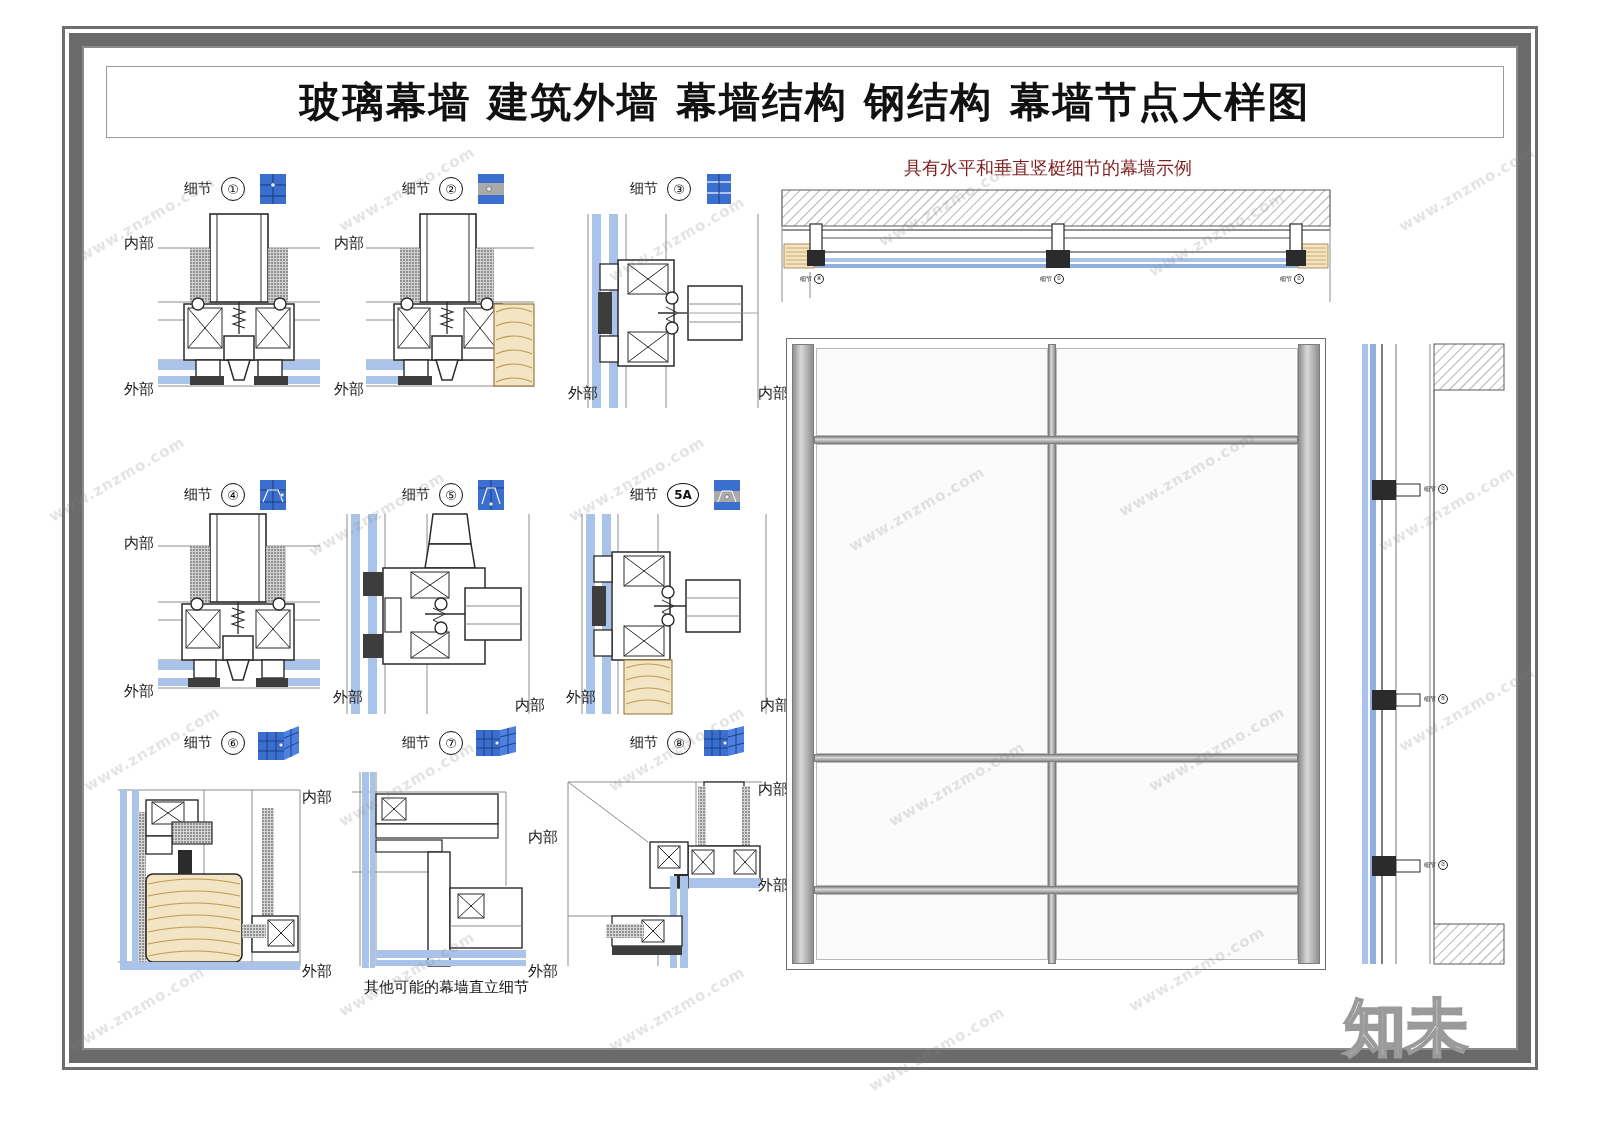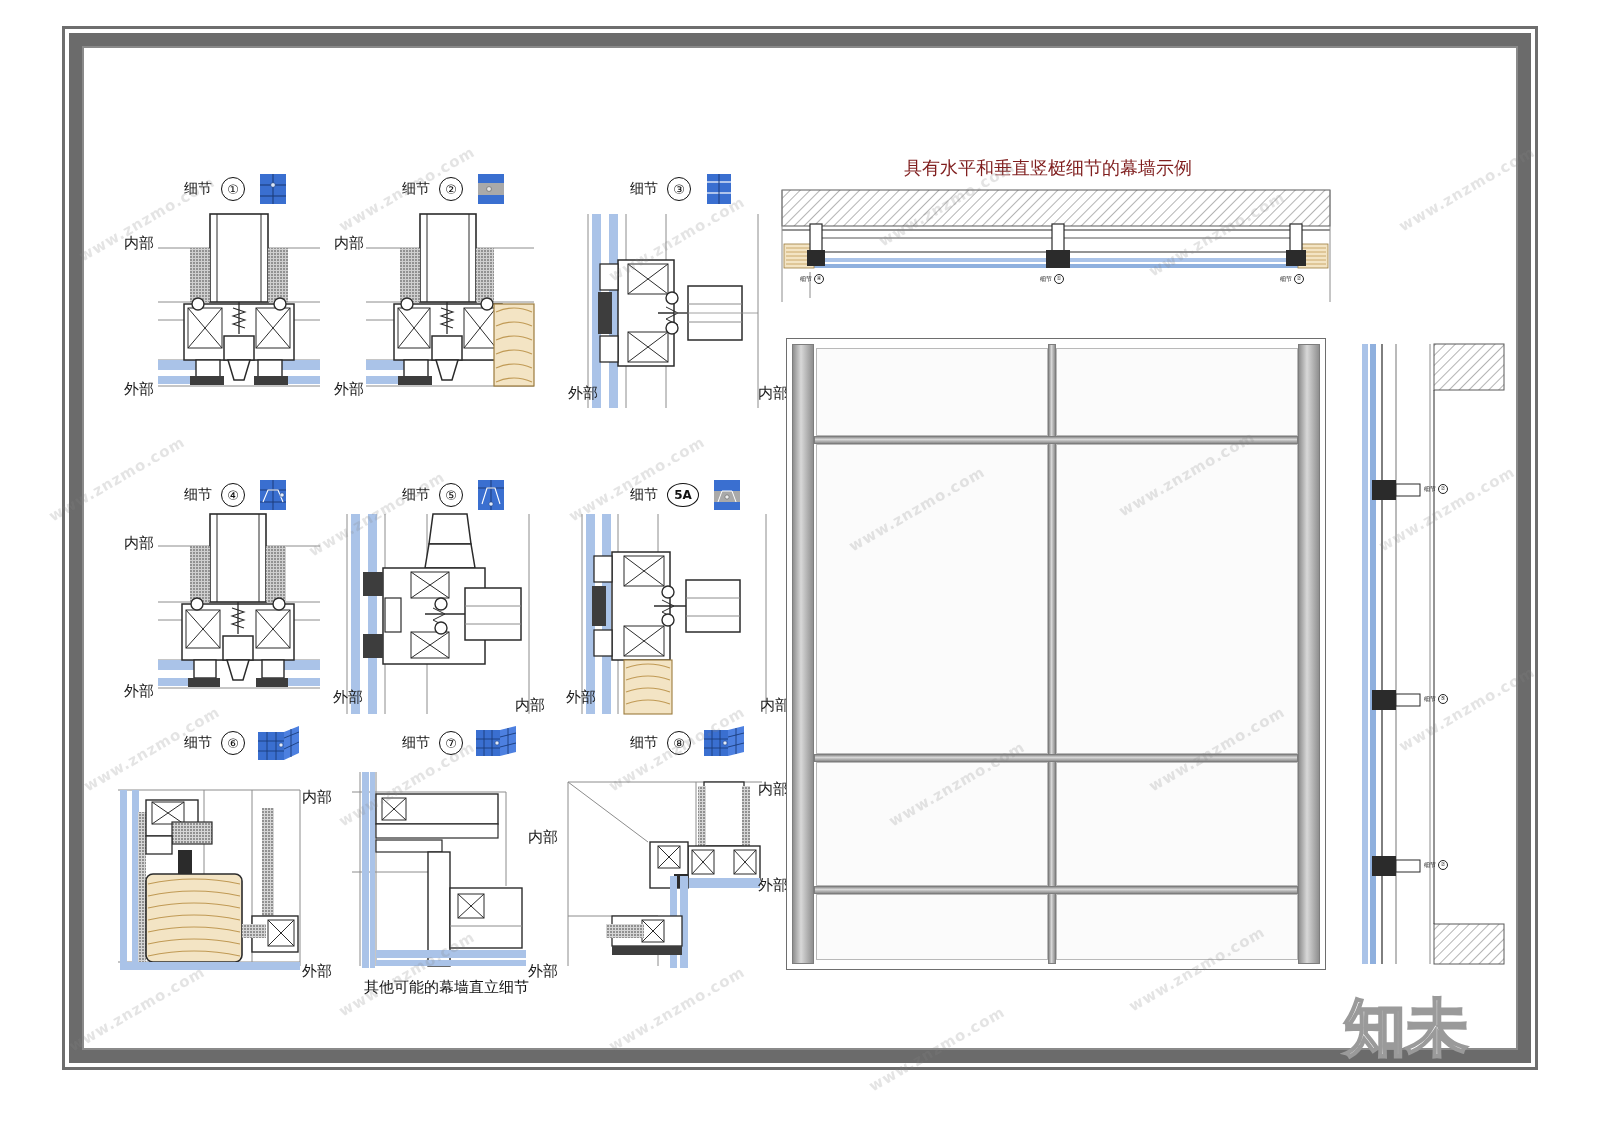--- a/index.html
+++ b/index.html
@@ -52,20 +52,23 @@
 </style>
 </head>
 <body>
 
 <div id="sheet">
 
   <div id="frame-outer">
    <div id="frame-mid">
     <div id="frame-inner">
 
+      <div id="title-band">
+        <div id="title-text" class="cn">玻璃幕墙 建筑外墙 幕墙结构 钢结构 幕墙节点大样图</div>
+      </div>
 
       <div class="detail-title" style="left:100px;top:124px;">
         <span class="dt-text cn">细节</span>
         <span class="dt-circle">①</span>
         <span class="thumb">
           <svg viewBox="0 0 38 34" width="38" height="34">
             <rect x="6" y="2" width="26" height="30" fill="#3a6fd0"></rect>
             <line x1="19" y1="2" x2="19" y2="32" stroke="#1c3d7a" stroke-width="1.1"></line>
             <line x1="6" y1="13" x2="32" y2="13" stroke="#1c3d7a" stroke-width="1.1"></line>
             <line x1="6" y1="24" x2="32" y2="24" stroke="#1c3d7a" stroke-width="1.1"></line>

